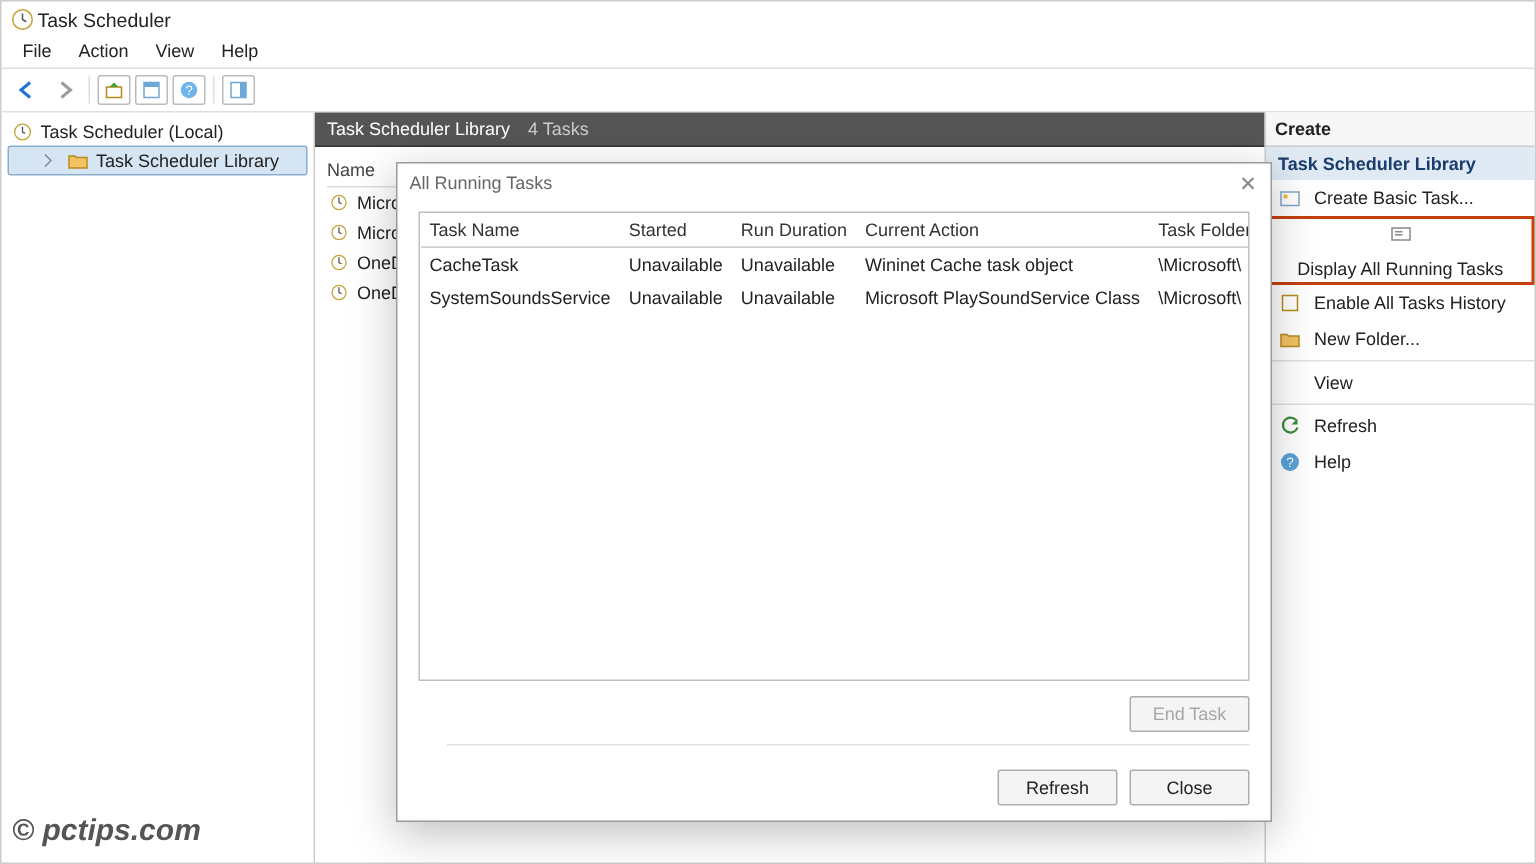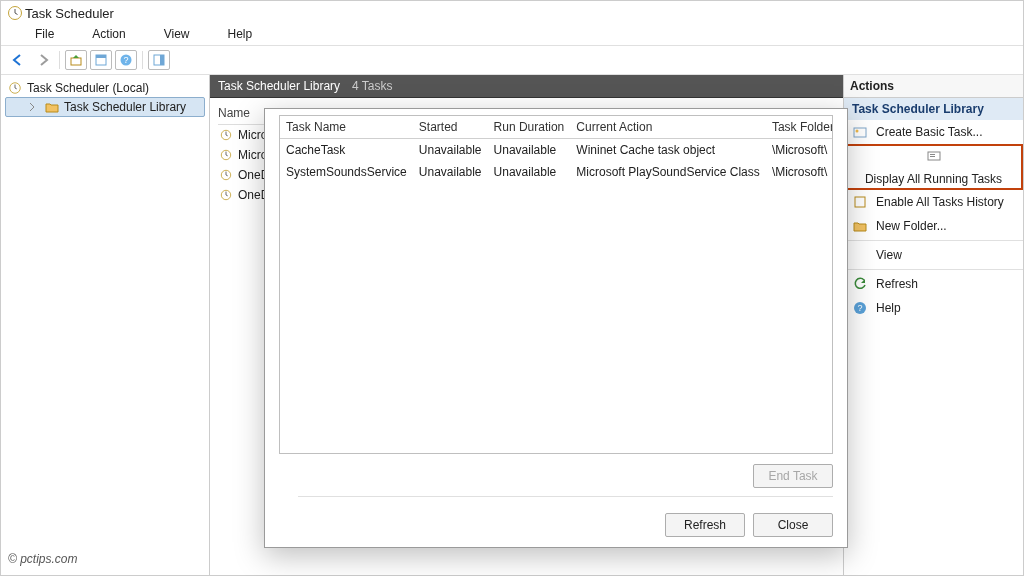--- a/index.html
+++ b/index.html
@@ -1,20 +1,20 @@
 <!DOCTYPE html>
 <html><head>
 <meta charset="utf-8">
 <style>
   * { box-sizing: border-box; font-family: "Segoe UI", Tahoma, sans-serif; }
   body { margin: 0; width: 1024px; height: 576px; background: #fff; font-size: 12px; color: #222; position: relative; overflow: hidden; }
   .window { border: 1px solid #ccc; height: 576px; display: flex; flex-direction: column; }
   .titlebar { display: flex; align-items: center; padding: 4px 6px; gap: 2px; font-size: 13px; }
   .menubar { display: flex; gap: 2px; padding: 0 6px 2px; border-bottom: 1px solid #e0e0e0; }
-  .menubar span { padding: 2px 8px; margin-left: 20px; }
+  .menubar span { padding: 2px 8px; }
   .toolbar { display: flex; gap: 3px; padding: 4px 6px; border-bottom: 1px solid #e0e0e0; align-items: center; }
   .tb-btn { width: 22px; height: 20px; display: flex; align-items: center; justify-content: center; border: 1px solid transparent; border-radius: 2px; }
   .tb-btn.boxed { border-color: #bbb; }
   .tb-sep { width: 1px; height: 18px; background: #ddd; margin: 0 2px; }
   .body { flex: 1; display: flex; min-height: 0; }
   .left { width: 209px; border-right: 1px solid #ccc; padding: 4px; }
   .tree-row { display: flex; align-items: center; gap: 4px; padding: 1px 2px; }
   .tree-row.sel { background: #d6e5f3; border: 1px solid #8caecd; border-radius: 2px; }
   .tree-indent { padding-left: 18px; }
   .center { flex: 1; display: flex; flex-direction: column; min-width: 0; }
@@ -23,21 +23,21 @@
   .list { padding: 6px 8px; }
   .list .hdr { font-weight: 400; color: #444; border-bottom: 1px solid #ddd; padding: 2px 0 4px; }
   .list .row { display: flex; align-items: center; gap: 4px; padding: 2px 0; white-space: nowrap; }
   .actions { width: 180px; border-left: 1px solid #ccc; display:flex; flex-direction:column; }
   .actions-hdr { padding: 4px 6px; font-weight: 600; border-bottom: 1px solid #ccc; background:#f7f7f7;}
   .actions-title { padding: 4px 8px; background: #dfeaf5; color: #1a3d6e; font-weight:600; }
   .action-item { display: flex; align-items: center; gap: 8px; padding: 4px 8px; }
   .action-item.hl { border: 2px solid #c2410c; padding: 2px 6px; flex-direction: column; }
   .ico { width: 16px; height: 16px; display:inline-flex; align-items:center; justify-content:center; }
   .sep-h { height:1px; background:#e0e0e0; margin:2px 0;}
-  .watermark { position:absolute; bottom:10px; left:8px; font-size:12px; font-style:italic; color:#555;}
+  .watermark { position:absolute; bottom:10px; left:8px; font-size:20px; font-style:italic; color:#555;font-weight:bold;}
   
   .dialog { position: absolute; left: 264px; top: 108px; width: 584px; height: 440px; background: #fff; border: 1px solid #9a9a9a; box-shadow: 0 8px 28px rgba(0,0,0,0.25); display:flex; flex-direction:column; }
   .dlg-title { display:flex; align-items:center; justify-content:space-between; padding:6px 8px; color:#666; font-size:12px;}
   .dlg-close { width:14px; height:14px; color:#888; font-size:14px; line-height:14px; text-align:center;}
   .dlg-table-wrap { margin: 6px 14px 0; border:1px solid #bfbfbf; flex:1; overflow:auto; position:relative;}
   .dlg-table { width: 560px; border-collapse:collapse; font-size:12px;}
   .dlg-table th { text-align:left; font-weight:400; padding:4px 6px; border-bottom:1px solid #cfcfcf; background:#fff; color:#333;}
   .dlg-table td { padding:4px 6px; white-space:nowrap; }
   .dlg-bottom { display:flex; justify-content:flex-end; gap:8px; padding:10px 14px;margin-left:19px; }
   .dlg-bottom .row1 { width:100%; display:flex; justify-content:flex-end; padding-bottom:8px; border-bottom:1px solid #e0e0e0; margin-bottom:8px;}
@@ -171,21 +171,21 @@
                   <path d="M7 3v4l2 1" stroke="#555" fill="none"></path>
                 </svg>
               </span>
               <span>OneDrive</span>
             </div>
           </div>
       </div>
     </div>
 
     <div class="actions">
-      <div class="actions-hdr">Actions</div>
+      <div class="actions-hdr">Create</div>
       <div class="actions-title">Task Scheduler Library</div>
       <div class="action-item">
         <span class="ico">
             <svg width="14" height="14">
               <rect x="1" y="3" width="12" height="9" fill="#fff" stroke="#7fa5ca"></rect>
               <circle cx="4" cy="6" r="1.5" fill="#f0b94a"></circle>
             </svg>
           </span>
         <span>Create Basic Task...</span>
       </div>
@@ -237,20 +237,24 @@
               <text x="7" y="10" text-anchor="middle" font-size="9" fill="#fff">?</text>
             </svg>
           </span>
         <span>Help</span>
       </div>
     </div>
   </div>
 </div>
 
 <div class="dialog">
+  <div class="dlg-title">
+    <span>All Running Tasks</span>
+    <span class="dlg-close">✕</span>
+  </div>
   <div class="dlg-table-wrap">
     <table class="dlg-table">
       <thead>
           <tr>
         <th>Task Name</th>
         <th>Started</th>
         <th>Run Duration</th>
         <th>Current Action</th>
         <th>Task Folder</th>
       </tr>

